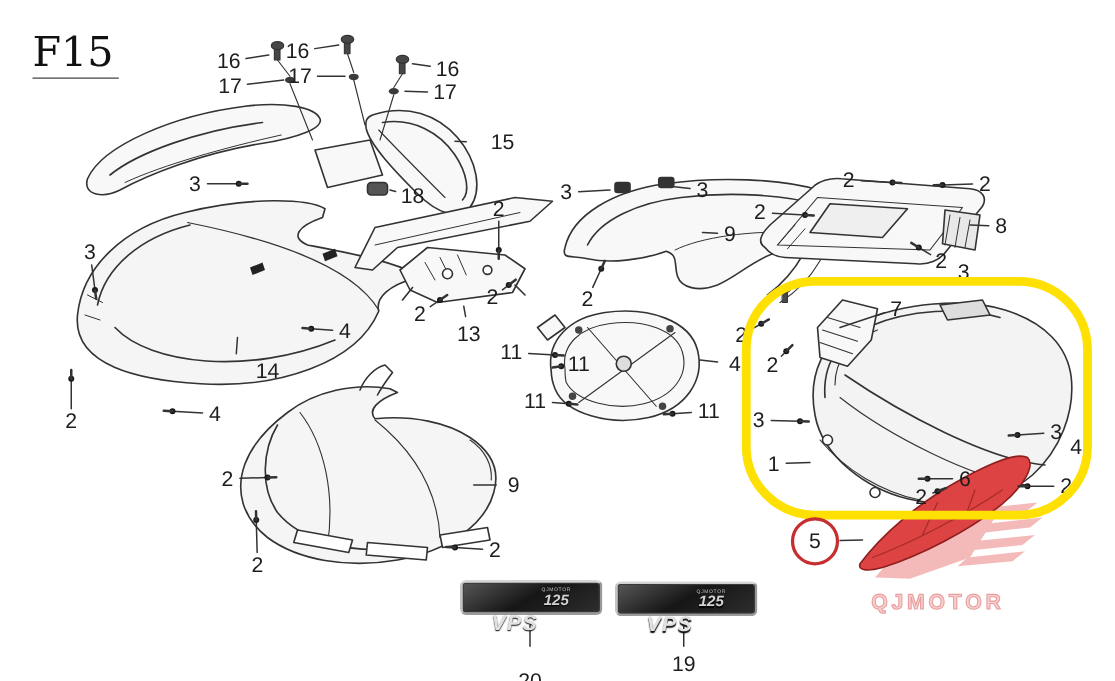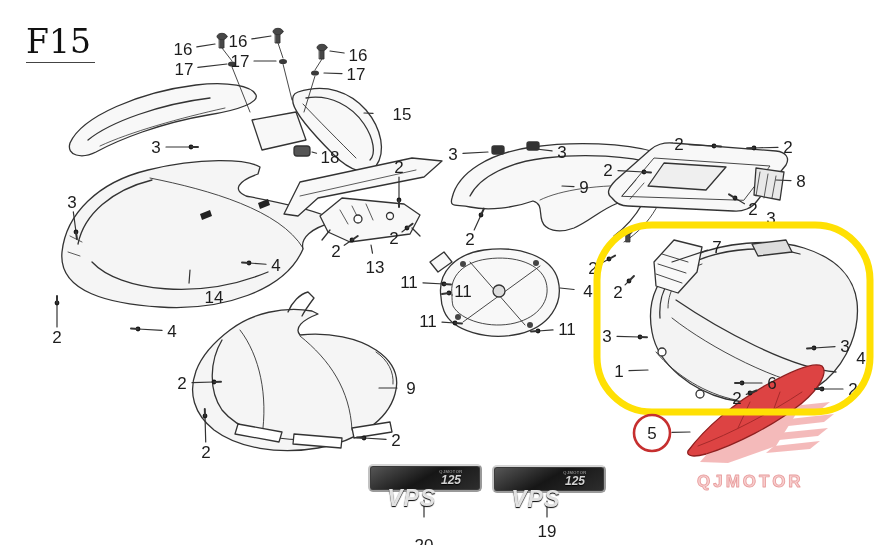--- a/index.html
+++ b/index.html
@@ -11,21 +11,21 @@
   #annot{z-index:3;pointer-events:none;}
   .callout{position:absolute;transform:translate(-50%,-50%);font-size:17px;color:#1d1d1d;
            line-height:1;white-space:nowrap;}
   #figcode{position:absolute;left:26px;top:22px;font-family:"DejaVu Serif","Liberation Serif",serif;
            font-size:33px;color:#111;padding:0 4px 1px 0;border-bottom:1.5px solid #444;z-index:2;}
   .badge{position:absolute;width:114px;height:28px;border-radius:5px;box-sizing:border-box;
          border:2px solid #9a9a9a;border-top-color:#d6d6d6;border-left-color:#c2c2c2;
          background:linear-gradient(150deg,#585858 0%,#161616 50%,#2e2e2e 100%);
          display:flex;align-items:center;justify-content:center;z-index:2;
          box-shadow:0 0 0 1px #3a3a3a inset;}
-  .badge .vps{font-style:italic;font-weight:800;font-size:23px;letter-spacing:1px;color:#e2e2e2;
+  .badge .vps{font-style:italic;font-weight:800;font-size:17px;letter-spacing:1px;color:#e2e2e2;
          text-shadow:0 1px 1px #000;margin-top:41px;}
   .badge .stack{display:flex;flex-direction:column;align-items:center;margin-left:3px;line-height:1;}
   .badge .sub{font-size:4px;color:#bdbdbd;letter-spacing:.5px;}
   .badge .num{font-style:italic;font-weight:800;font-size:12px;color:#d2d2d2;text-shadow:0 1px 1px #000;}
 </style>
 </head>
 <body>
 
 <div id="stage">
 

